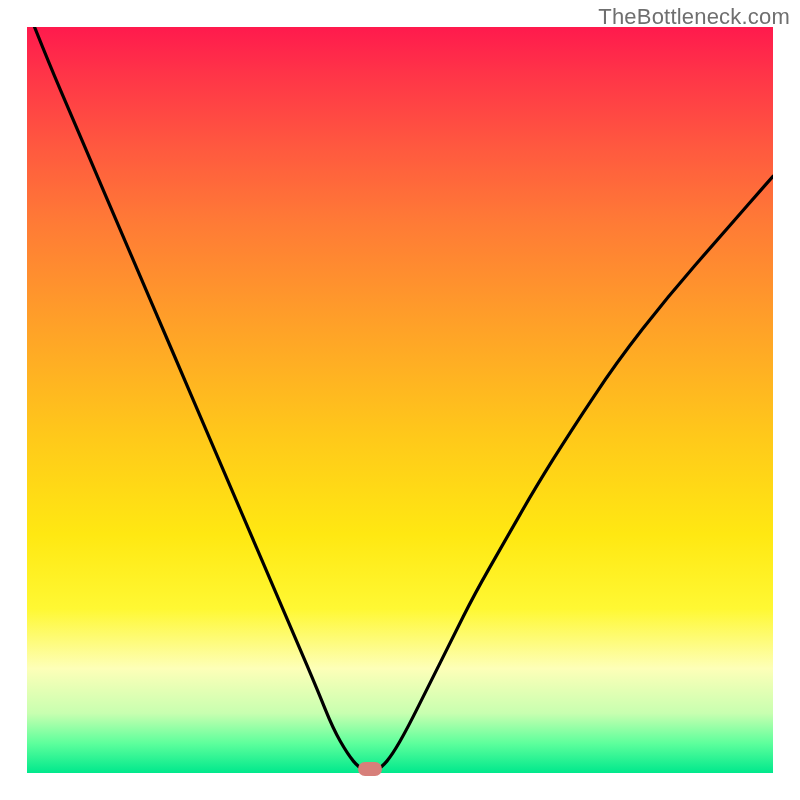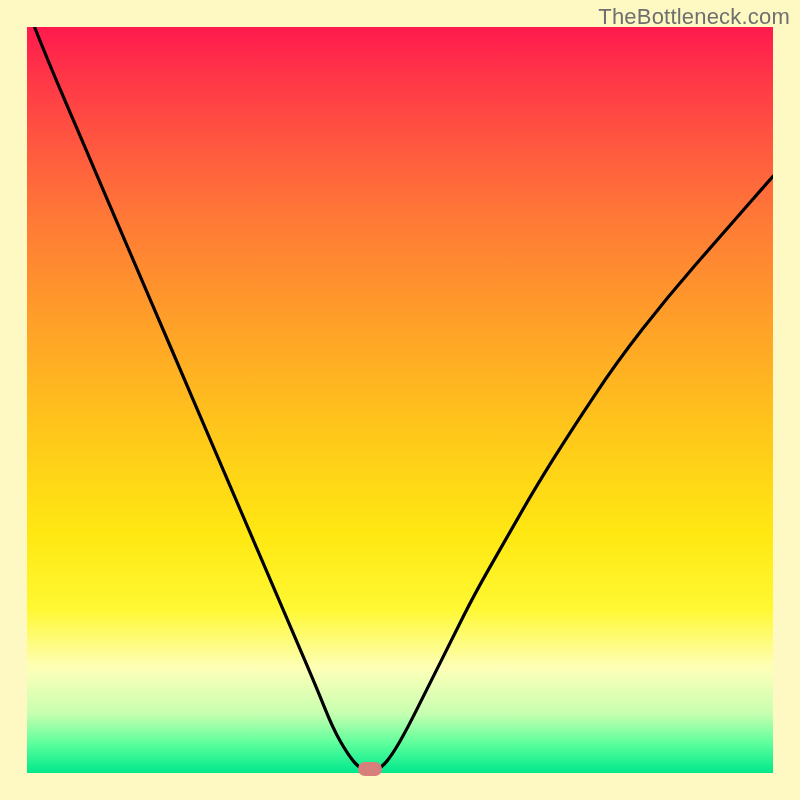--- a/index.html
+++ b/index.html
@@ -8,21 +8,21 @@
     width: 800px;
     height: 800px;
     overflow: hidden;
     background: #000;
     font-family: Arial, Helvetica, sans-serif;
   }
   .frame {
     position: relative;
     width: 800px;
     height: 800px;
-    background: #fef9c3;
+    background: #ffffff;
   }
   .plot-area {
     position: absolute;
     left: 27px;
     top: 27px;
     width: 746px;
     height: 746px;
     
     background: linear-gradient(to bottom,
       #ff1a4d 0%,

